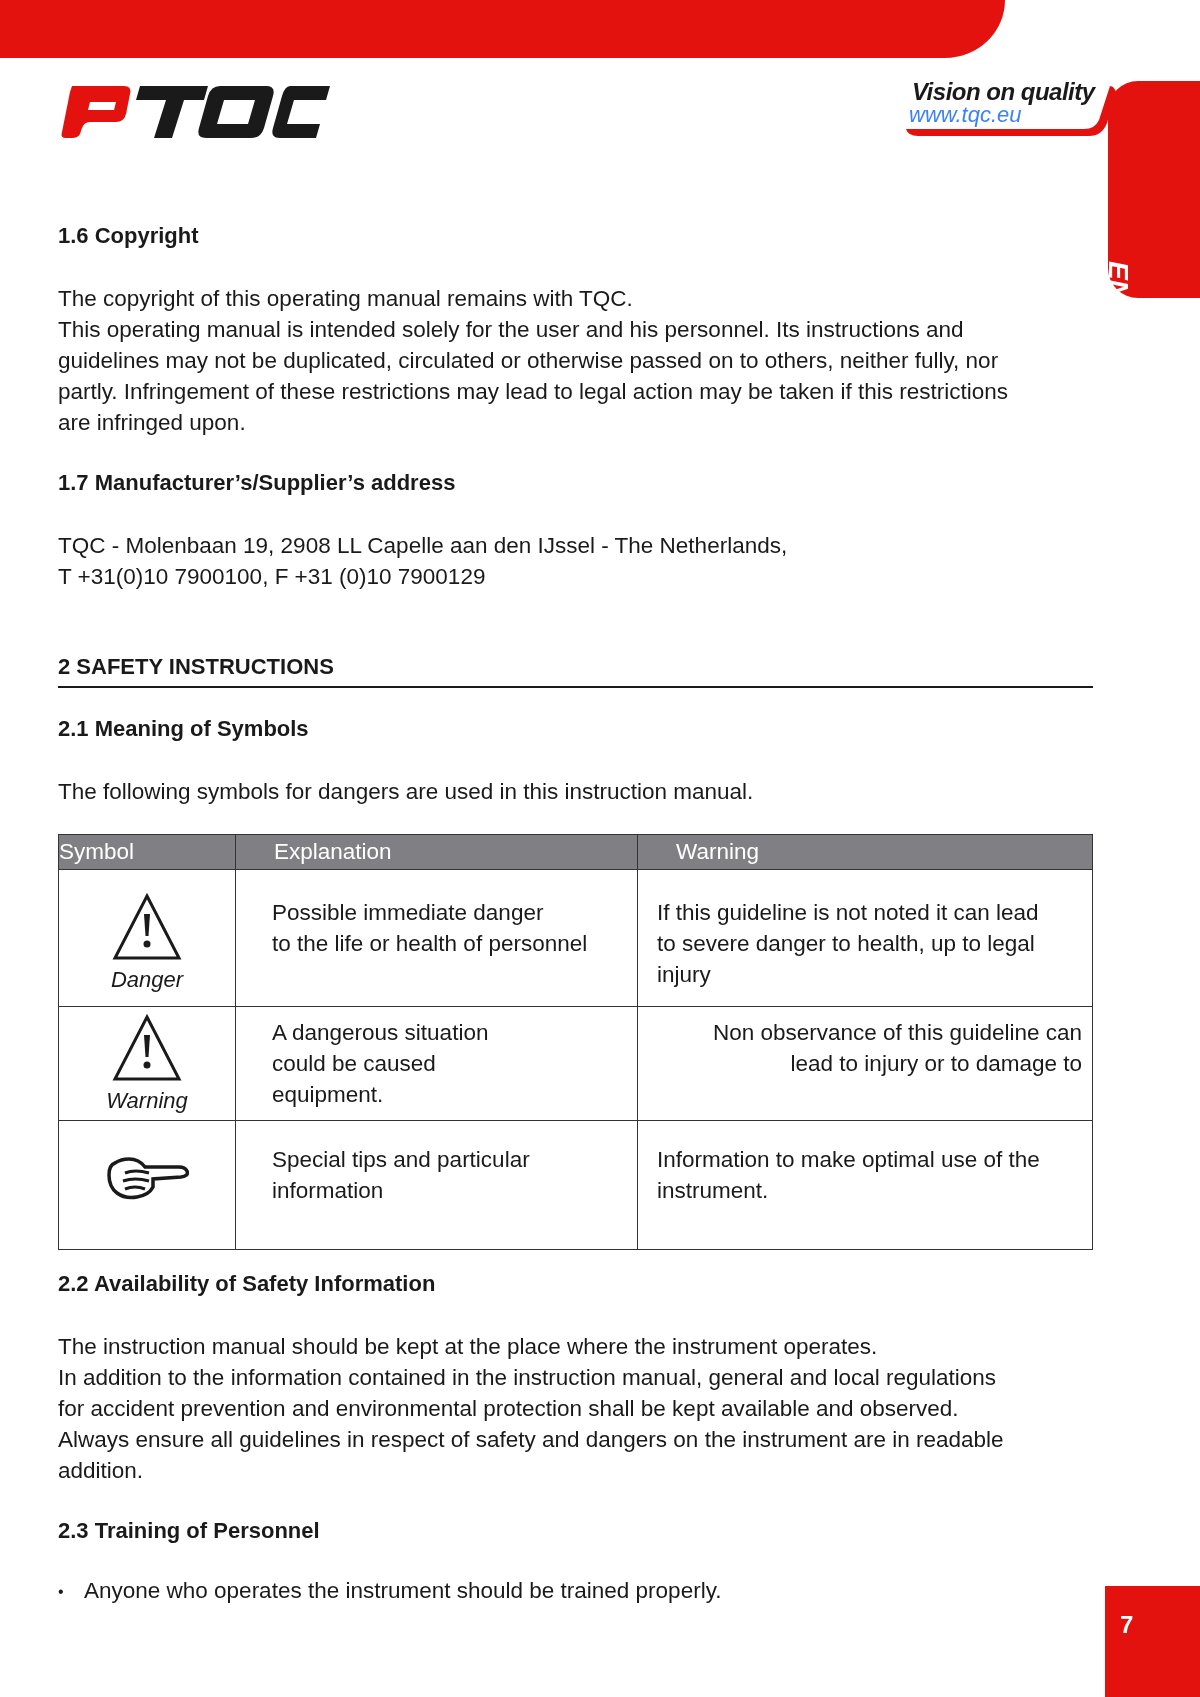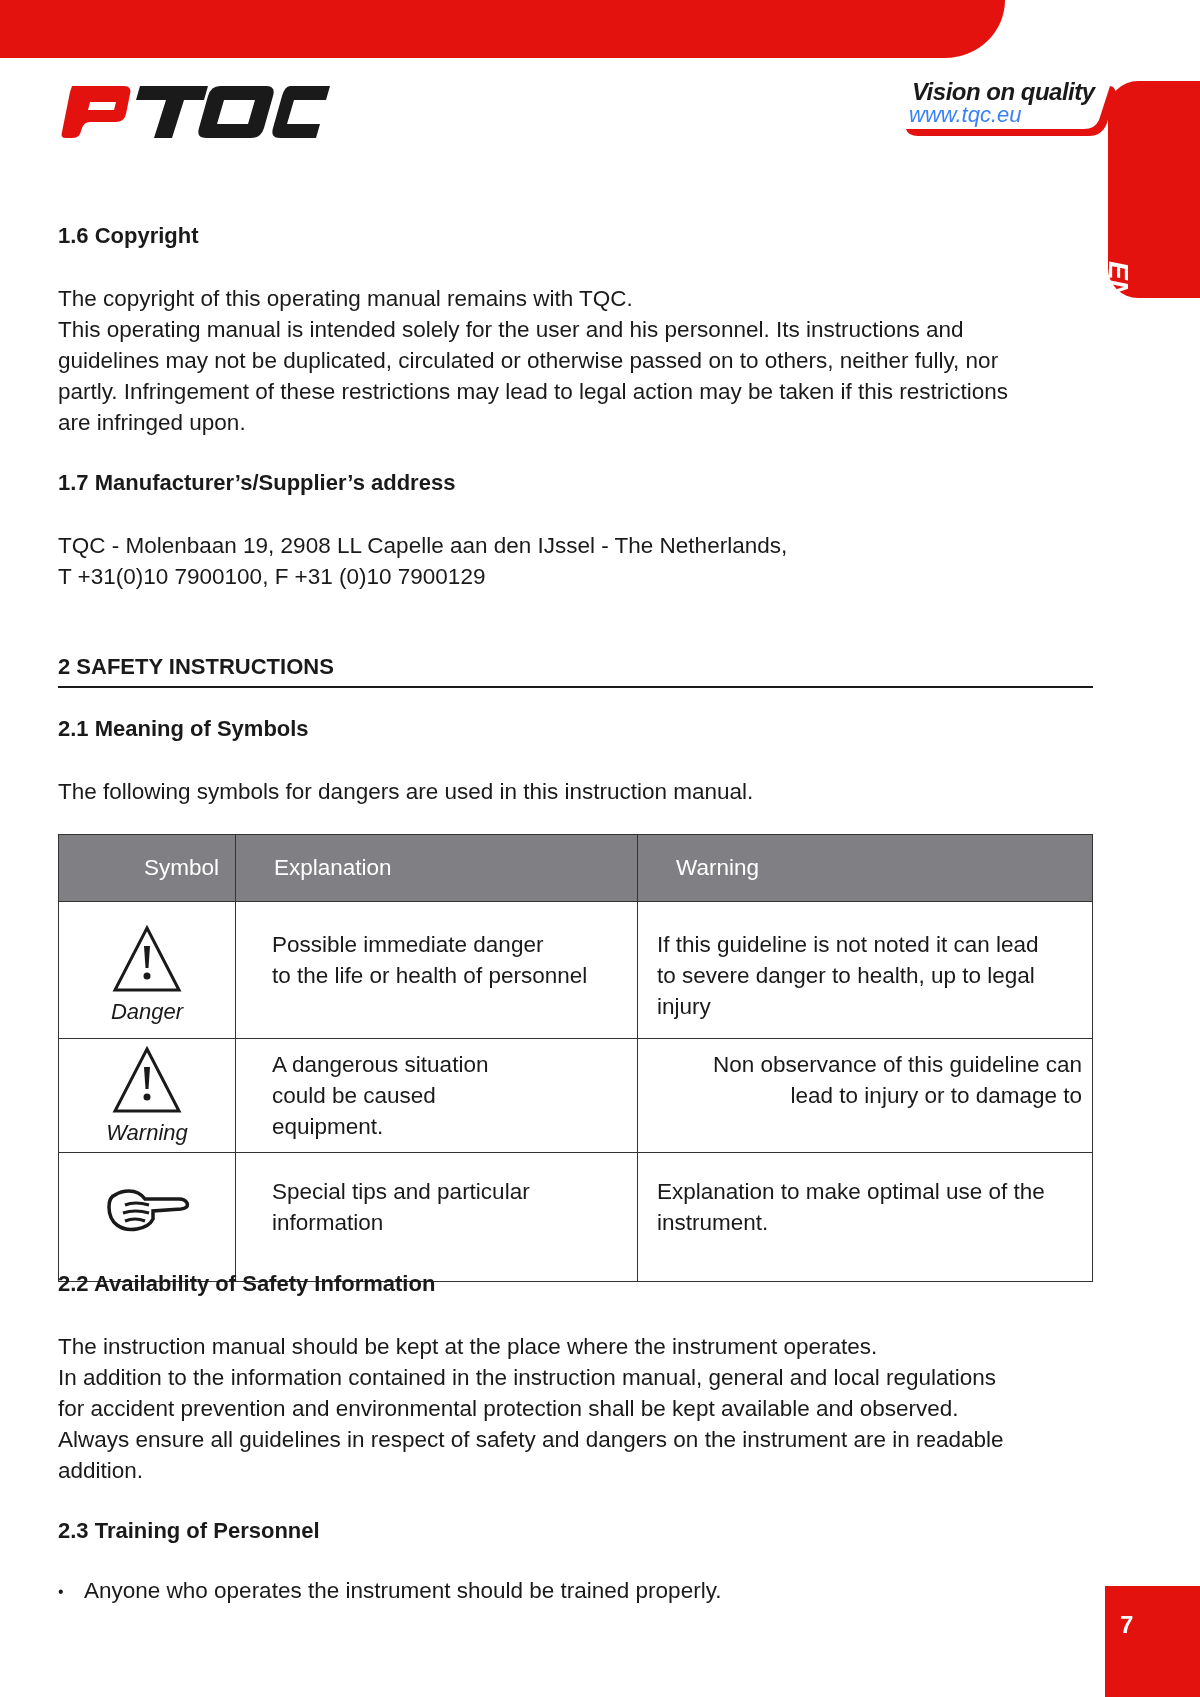--- a/index.html
+++ b/index.html
@@ -18,21 +18,21 @@
               color:#fff; font-weight:bold; font-style:italic; font-size:28px; }
   .page-num { position:absolute; left:1105px; top:1586px; width:95px; height:111px; background:#e3120f; }
   .page-num span { position:absolute; left:15px; top:25px; color:#fff; font-weight:bold; font-size:24px; }
   .content { position:absolute; left:58px; top:0; width:1035px; }
   .h { position:absolute; left:0; font-weight:bold; font-size:22px; white-space:nowrap; }
   .p { position:absolute; left:0; font-size:22.5px; line-height:31px; white-space:nowrap; }
   .rule { position:absolute; left:0; width:1035px; height:2px; background:#1a1a1a; }
   table.sym { position:absolute; left:0; top:834px; width:1035px; border-collapse:collapse; font-size:22.5px; }
   table.sym th { background:#808084; color:#fff; font-weight:normal; text-align:left; height:34px; padding:0 0 0 38px;
                  border:1px solid #333; border-left:1px solid #ddd; }
-  table.sym th:first-child { text-align:right; padding:16px; border-left:1px solid #333; }
+  table.sym th:first-child { text-align:left; padding:0; border-left:1px solid #333; }
   table.sym td { border:1.5px solid #333; vertical-align:top; line-height:31px; padding:0 10px 0 36px; }
   table.sym td.symcell { text-align:center; padding:0; vertical-align:top; }
   .symlabel { font-style:italic; font-size:22px; display:block; }
   .bullet { position:absolute; left:0; font-size:22.5px; }
 </style>
 </head>
 <body>
 
 <div class="top-band"></div>
 
@@ -130,21 +130,21 @@
           <svg width="84" height="52" viewBox="0 0 84 52" style="margin-top:28px;display:block;margin-left:auto;margin-right:auto;">
             <path d="M10 14 Q4 16 4 26 Q4 38 12 44 Q20 50 32 48 Q44 46 48 38 L48 30 L76 28 Q84 27 82 22 Q80 18 74 18 L40 18 Q34 10 24 10 Q16 10 10 14 Z" fill="none" stroke="#1a1a1a" stroke-width="3.5"></path>
             <path d="M20 24 Q30 20 44 24 M18 32 Q30 28 44 32 M20 40 Q30 36 40 40" fill="none" stroke="#1a1a1a" stroke-width="3"></path>
           </svg>
         </td>
         <td style="padding-top:23px;">
           <div>Special tips and particular</div>
           <div>information</div>
         </td>
         <td style="padding-top:23px;padding-left:19px;">
-          <div>Explanation to make optimal use of the</div>
+          <div>Information to make optimal use of the</div>
           <div>instrument.</div>
         </td>
       </tr>
     </tbody>
   </table>
 
   <div class="h" style="top:1271px;">2.2 Availability of Safety Information</div>
   <div class="p" style="top:1331px;">The instruction manual should be kept at the place where the instrument operates.</div>
   <div class="p" style="top:1362px;">In addition to the information contained in the instruction manual, general and local regulations</div>
   <div class="p" style="top:1393px;">for accident prevention and environmental protection shall be kept available and observed.</div>

